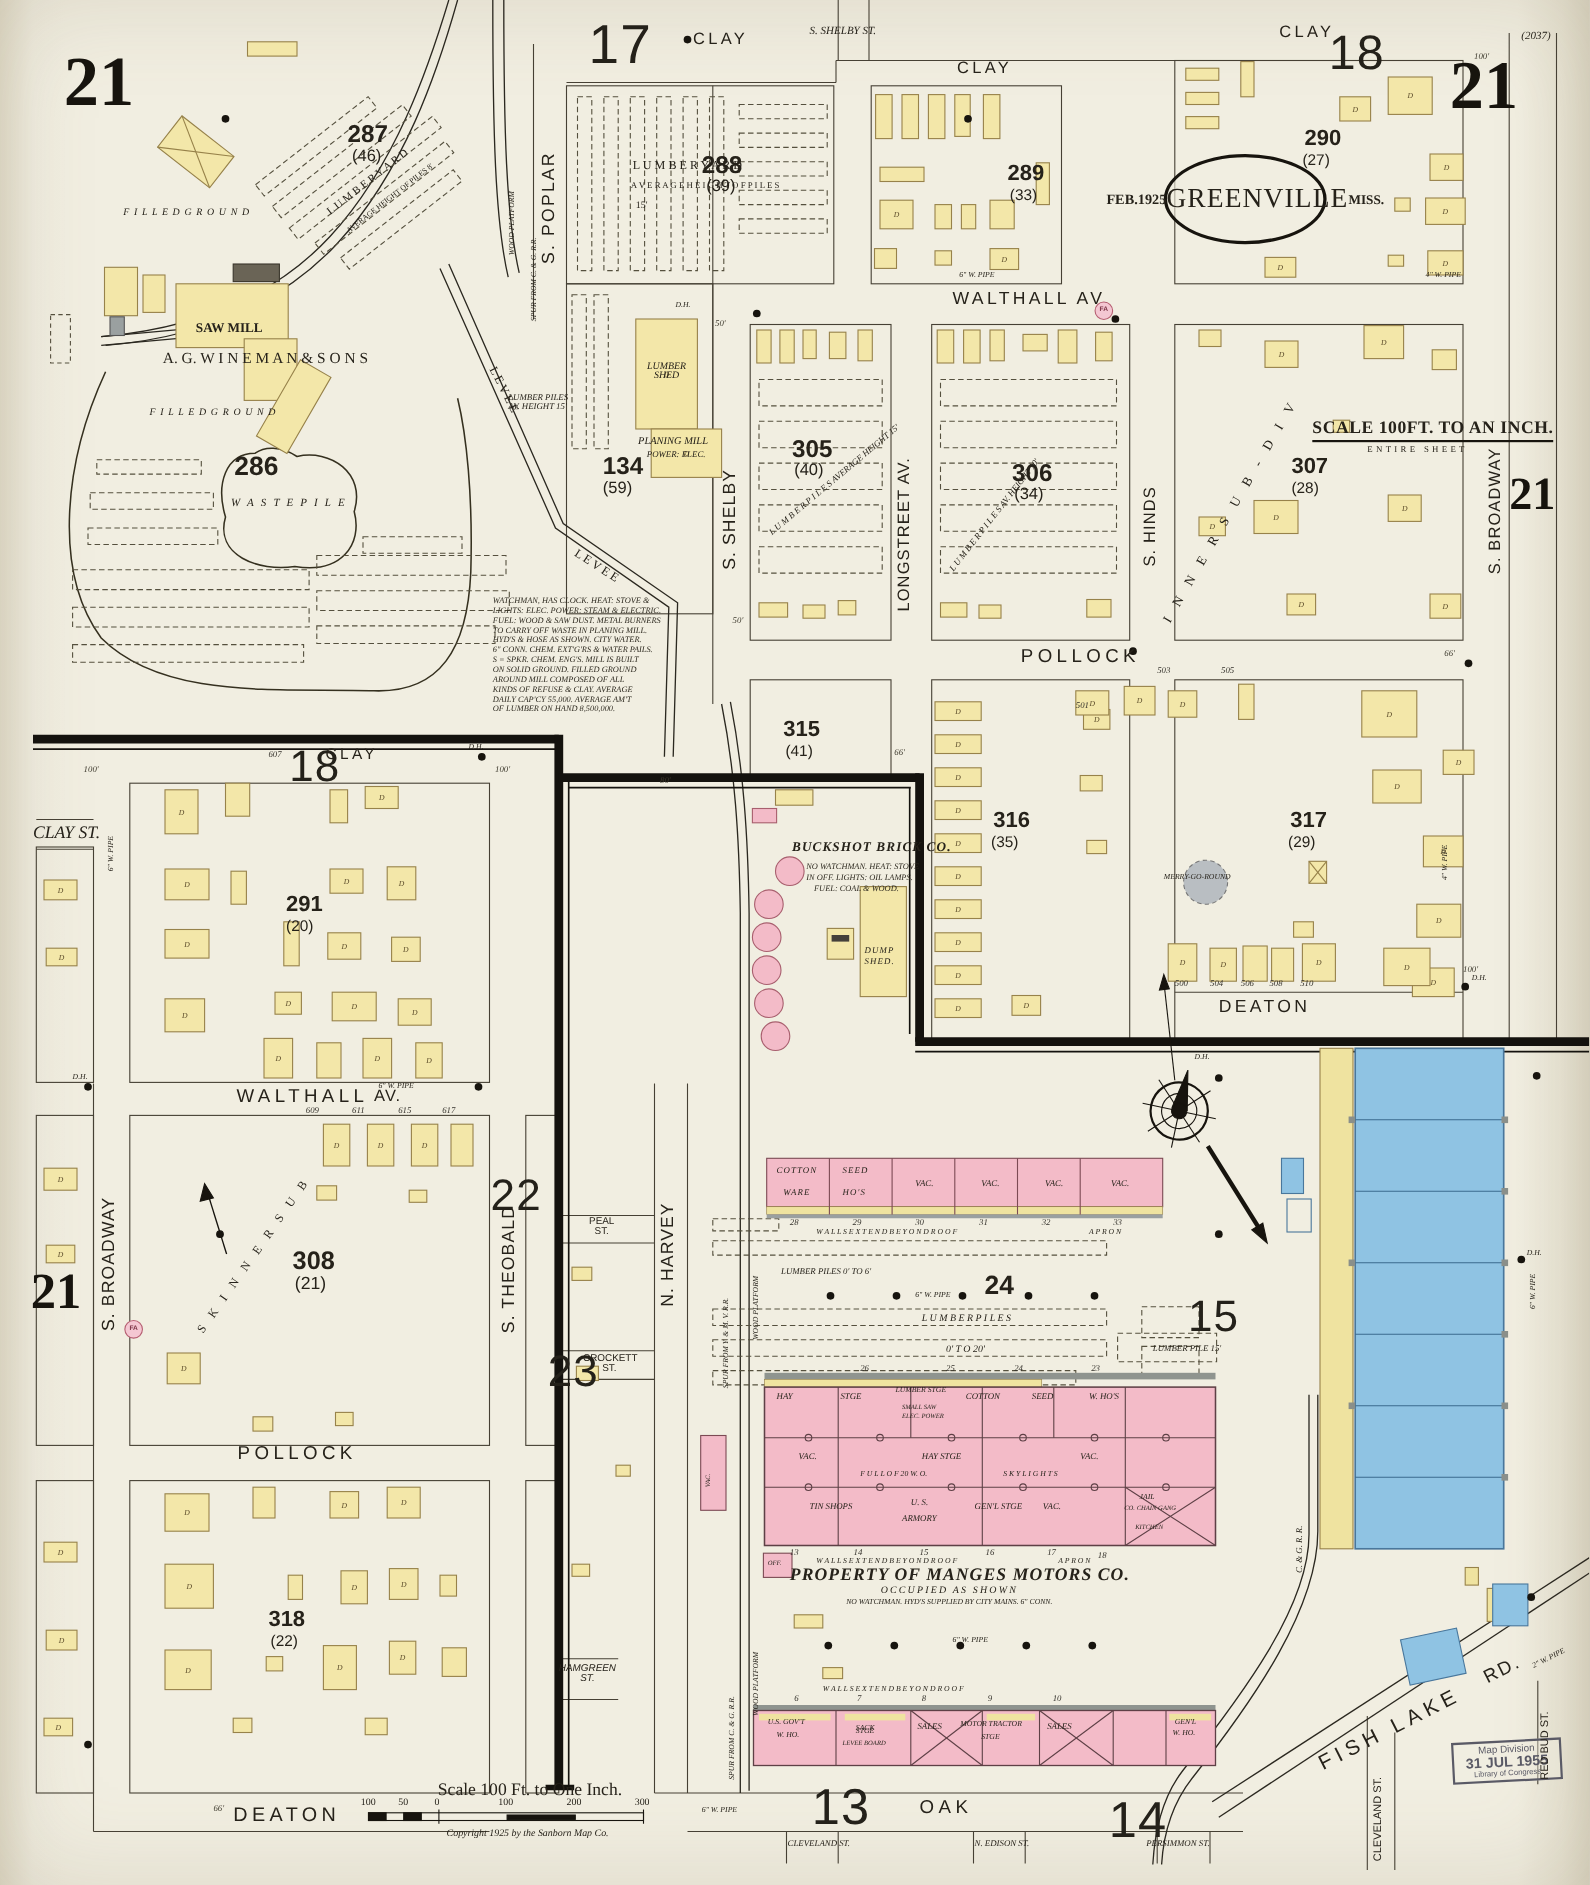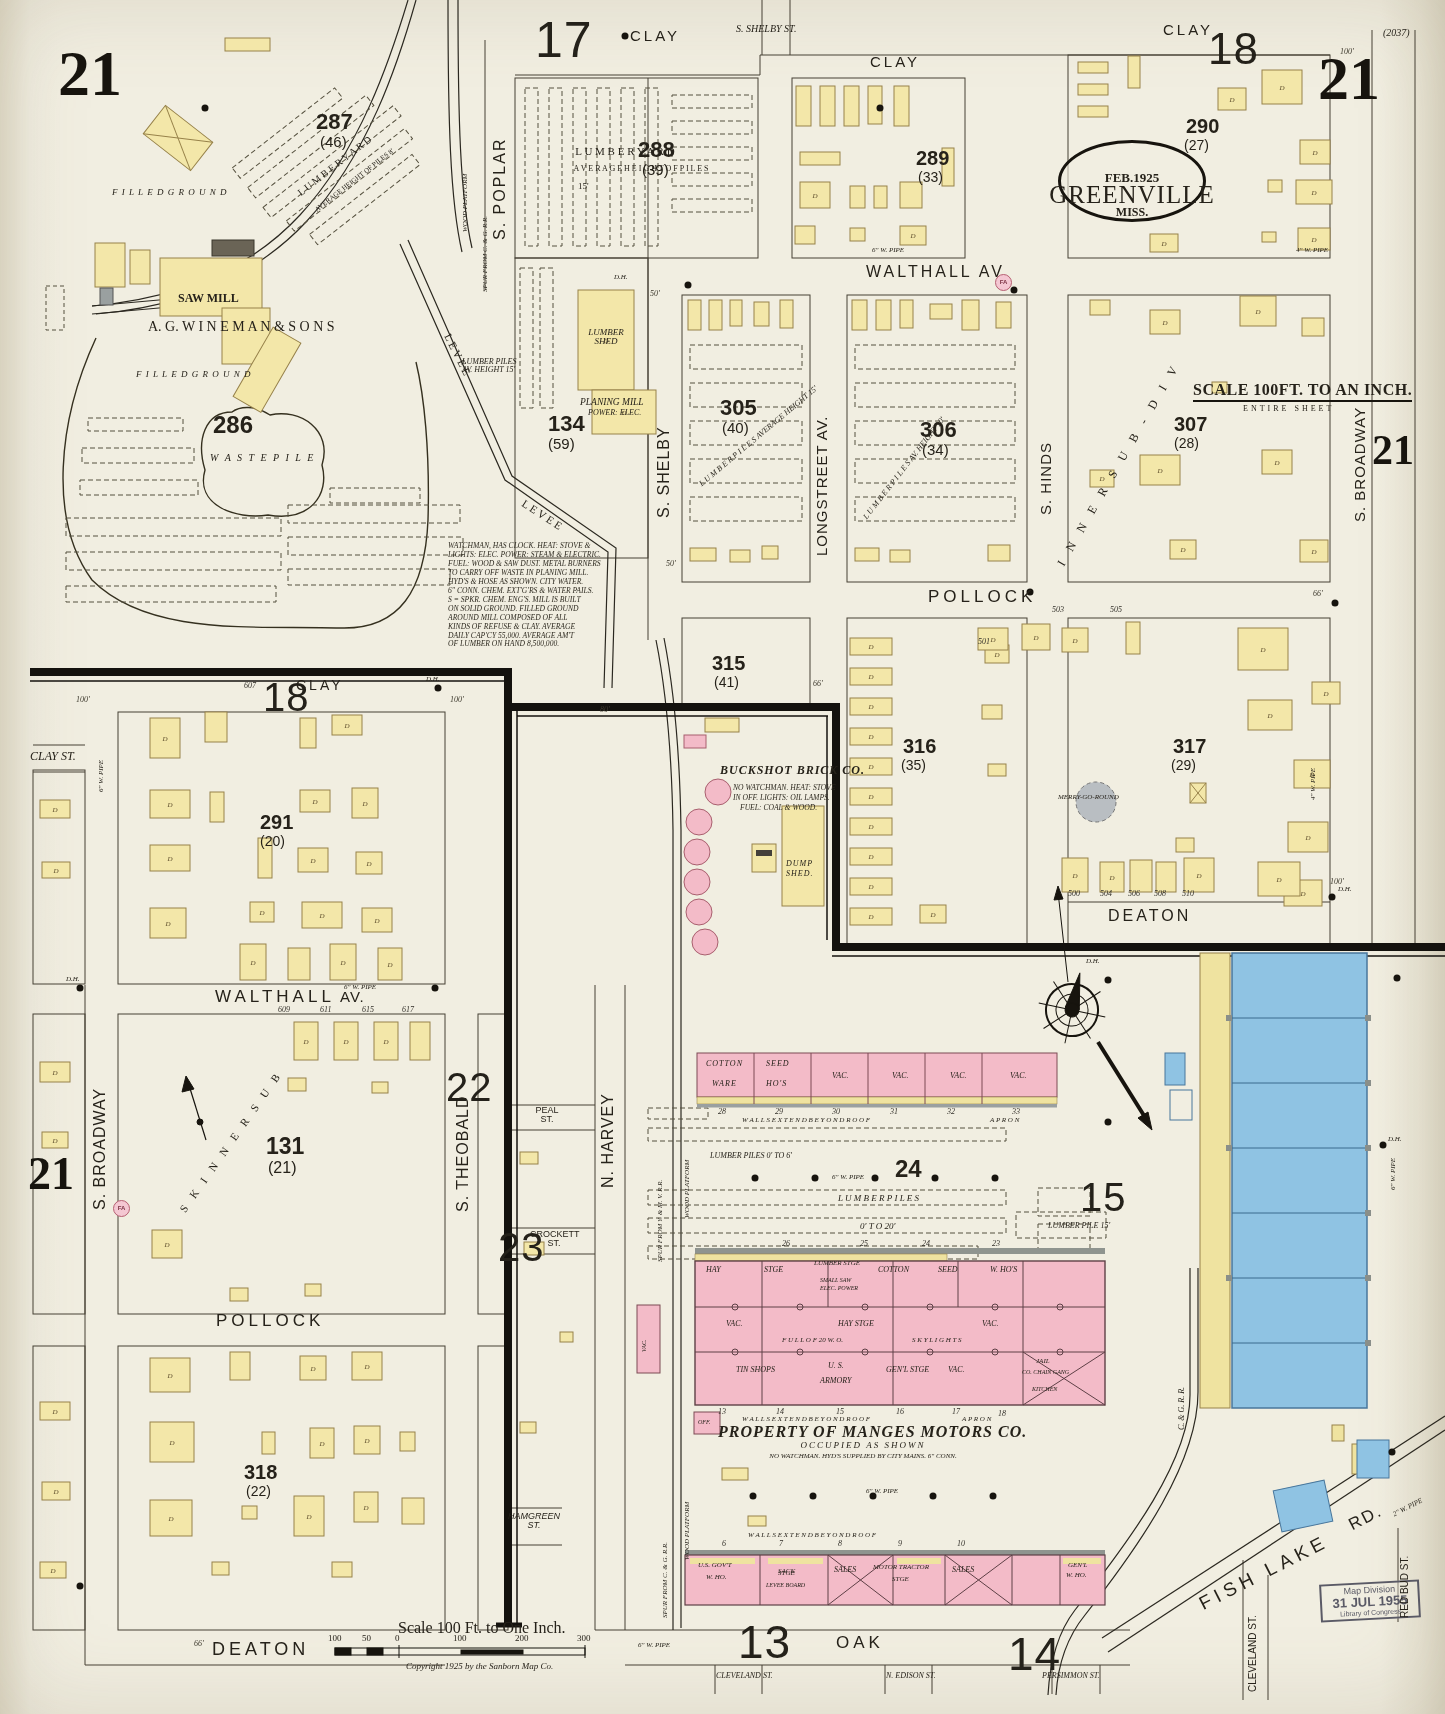--- a/index.html
+++ b/index.html
@@ -19,21 +19,21 @@
   .wrap{white-space:normal;}
   .pg{font-family:"Liberation Serif",serif;font-weight:bold;color:#17140e;}
   .thin{color:#24211a;font-weight:normal;letter-spacing:1px;}
   .v{transform:rotate(-90deg);transform-origin:0 0;}
   .dim{font-size:8px;font-style:italic;font-family:"Liberation Serif",serif;color:#3c382c;}
   .hn{font-size:8px;font-style:italic;font-family:"Liberation Serif",serif;color:#33302a;}
   .tiny{font-size:7px;}
   .note{font-size:7.6px;line-height:1.18;font-style:italic;font-family:"Liberation Serif",serif;color:#2e2a20;}
   .fa{display:flex;align-items:center;justify-content:center;width:15px;height:15px;border-radius:50%;
       border:1.5px solid #b65f72;background:#f4c7d2;color:#7c3344;font-size:6px;font-weight:bold;}
-  .oval{display:flex;flex-direction:column;align-items:center;justify-content:flex-end;
+  .oval{display:flex;align-items:center;justify-content:center;
       border:3.5px solid #17140e;border-radius:50%;background:rgba(241,238,225,.6);}
   .stamp{border:2px solid #5a5a66;color:#5a5a66;text-align:center;transform:rotate(-3deg);padding:2px 3px;background:rgba(241,238,225,.4);}
   #g-blocks rect,#g-blocks line,#g-blocks path{fill:none;stroke:#4a443а;}
   .u{border-bottom:2px solid #17140e;padding-bottom:1px;}
 </style>
 </head>
 <body>
 
 <div class="sheet">
 
@@ -643,21 +643,21 @@
 <div class="L" style="left:870px;top:54px;font-size:15px;letter-spacing:3px">CLAY</div>
 <div class="L" style="left:1163px;top:22px;font-size:15px;letter-spacing:3px">CLAY</div>
 <div class="L v" style="left:492px;top:240px;font-size:16px;letter-spacing:2px">S. POPLAR</div>
 <div class="L" style="left:866px;top:264px;font-size:16px;letter-spacing:3px">WALTHALL  AV.</div>
 <div class="L" style="left:928px;top:588px;font-size:17px;letter-spacing:4px">POLLOCK</div>
 <div class="L" style="left:1108px;top:908px;font-size:16px;letter-spacing:3px">DEATON</div>
 <div class="L v" style="left:656px;top:518px;font-size:16px;letter-spacing:1px">S. SHELBY</div>
 <div class="L v" style="left:814px;top:556px;font-size:15px;letter-spacing:1px">LONGSTREET  AV.</div>
 <div class="L v" style="left:1038px;top:515px;font-size:15px;letter-spacing:1px">S. HINDS</div>
 <div class="L v" style="left:1352px;top:522px;font-size:15px;letter-spacing:1px">S. BROADWAY</div>
-<div class="L ser it" style="left:30px;top:750px;font-size:12px">CLAY ST.</div>
+<div class="L ser it" style="left:30px;top:750px;font-size:16px">CLAY ST.</div>
 <div class="L" style="left:296px;top:678px;font-size:14px;letter-spacing:3px">CLAY</div>
 <div class="L" style="left:215px;top:988px;font-size:17px;letter-spacing:4px">WALTHALL</div>
 <div class="L" style="left:340px;top:989px;font-size:15px;letter-spacing:1px">AV.</div>
 <div class="L" style="left:216px;top:1312px;font-size:17px;letter-spacing:4px">POLLOCK</div>
 <div class="L" style="left:212px;top:1640px;font-size:18px;letter-spacing:4px">DEATON</div>
 <div class="L v" style="left:92px;top:1210px;font-size:16px;letter-spacing:1px">S. BROADWAY</div>
 <div class="L v" style="left:455px;top:1212px;font-size:16px;letter-spacing:1px">S. THEOBALD</div>
 <div class="L v" style="left:600px;top:1188px;font-size:16px;letter-spacing:1px">N. HARVEY</div>
 <div class="L wrap c" style="left:530px;top:1106px;width:34px;font-size:9px">PEAL ST.</div>
 <div class="L wrap c" style="left:530px;top:1230px;width:48px;font-size:9px">CROCKETT ST.</div>
@@ -684,21 +684,21 @@
 <div class="L b" style="left:260px;top:812px;font-size:20px">291</div>
 <div class="L" style="left:260px;top:834px;font-size:14px">(20)</div>
 <div class="L b" style="left:548px;top:412px;font-size:22px">134</div>
 <div class="L" style="left:548px;top:436px;font-size:15px">(59)</div>
 <div class="L b" style="left:720px;top:396px;font-size:22px">305</div>
 <div class="L" style="left:722px;top:420px;font-size:15px">(40)</div>
 <div class="L b" style="left:920px;top:418px;font-size:22px">306</div>
 <div class="L" style="left:922px;top:442px;font-size:15px">(34)</div>
 <div class="L b" style="left:1174px;top:414px;font-size:20px">307</div>
 <div class="L" style="left:1174px;top:436px;font-size:14px">(28)</div>
-<div class="L b" style="left:266px;top:1134px;font-size:23px">131</div>
+<div class="L b" style="left:266px;top:1134px;font-size:23px">308</div>
 <div class="L" style="left:268px;top:1160px;font-size:16px">(21)</div>
 <div class="L b" style="left:712px;top:653px;font-size:20px">315</div>
 <div class="L" style="left:714px;top:675px;font-size:14px">(41)</div>
 <div class="L b" style="left:903px;top:736px;font-size:20px">316</div>
 <div class="L" style="left:901px;top:758px;font-size:14px">(35)</div>
 <div class="L b" style="left:1173px;top:736px;font-size:20px">317</div>
 <div class="L" style="left:1171px;top:758px;font-size:14px">(29)</div>
 <div class="L b" style="left:244px;top:1462px;font-size:20px">318</div>
 <div class="L" style="left:246px;top:1484px;font-size:14px">(22)</div>
 <div class="L b" style="left:895px;top:1156px;font-size:24px">24</div>

